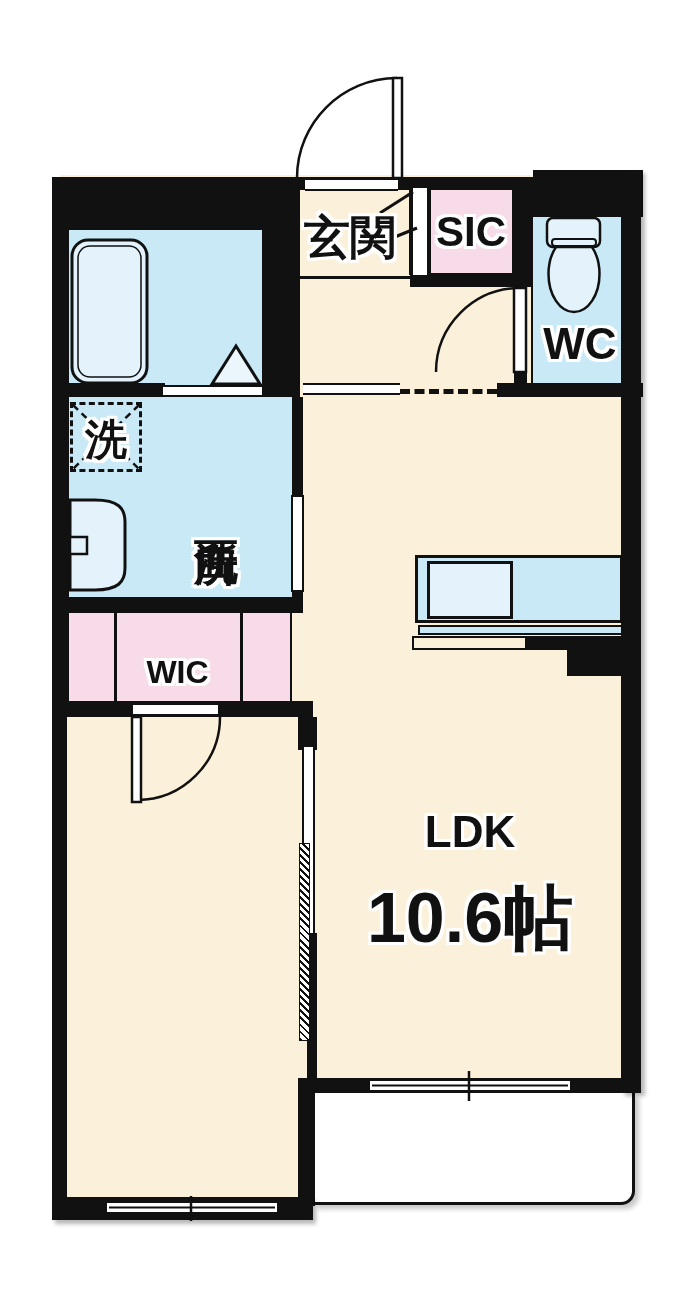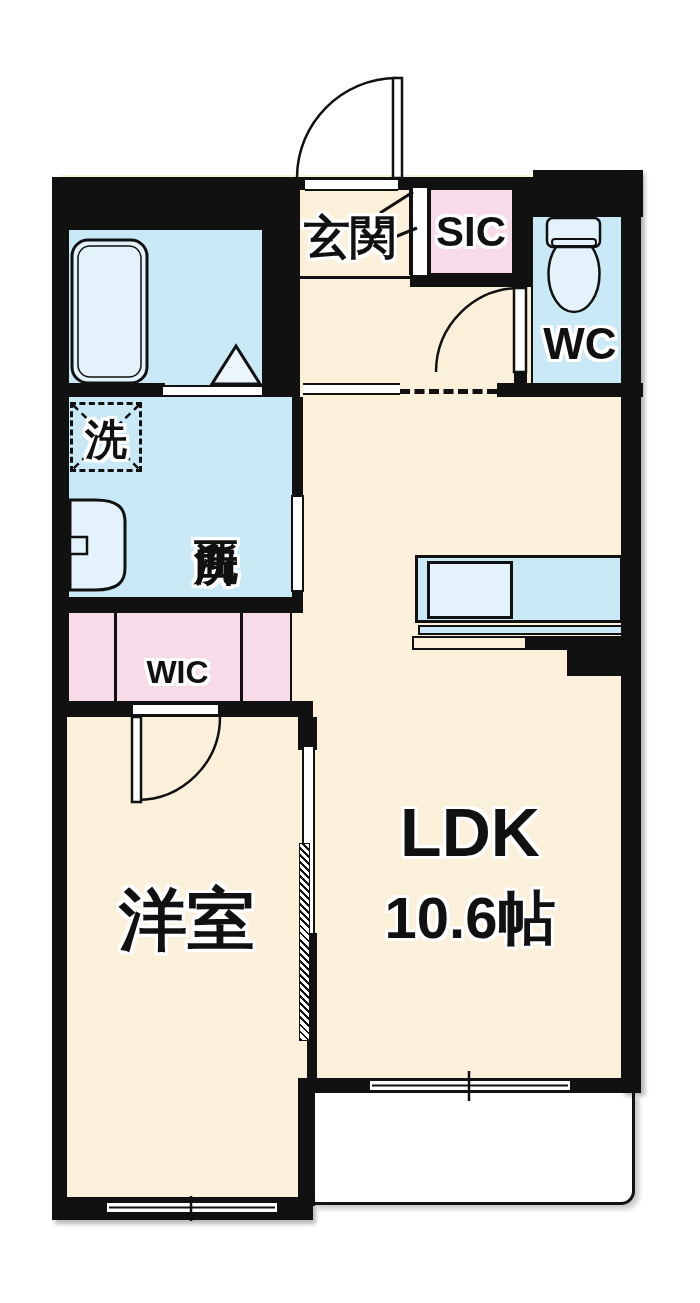--- a/index.html
+++ b/index.html
@@ -139,17 +139,16 @@
       <line x1="191" y1="1196" x2="191" y2="1221" stroke="#111" stroke-width="2.5"></line>
     </g>
   </svg>
 
   <div class="lbl" style="left:300px;top:212px;width:100px;height:52px;font-size:46px;">玄関</div>
   <div class="lbl" style="left:425px;top:208px;width:92px;height:48px;font-size:42px;">SIC</div>
   <div class="lbl" style="left:535px;top:318px;width:90px;height:52px;font-size:44px;">WC</div>
   <div class="lbl" style="left:80px;top:416px;width:52px;height:48px;font-size:42px;">洗</div>
   <div class="lbl vert" style="left:188px;top:425px;width:58px;height:162px;font-size:44px;">洗面所</div>
   <div class="lbl" style="left:120px;top:610px;width:115px;height:58px;font-size:32px;margin-top:33px;">WIC</div>
-  <div class="lbl" style="left:87px;top:880px;width:200px;height:80px;font-size:68px;">洋室</div>
-  <div class="lbl" style="left:370px;top:794px;width:200px;height:76px;font-size:68px;">LDK</div>
-  <div class="lbl" style="left:350px;top:876px;width:240px;height:86px;font-size:58px;">10.6帖</div>
+  <div class="lbl" style="left:370px;top:794px;width:200px;height:76px;font-size:44px;">LDK</div>
+  <div class="lbl" style="left:350px;top:876px;width:240px;height:86px;font-size:70px;">10.6帖</div>
 
 </div>
 
 </body></html>

